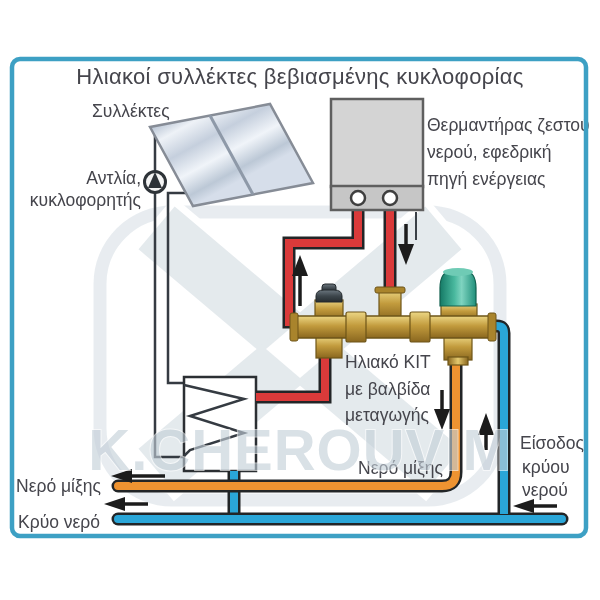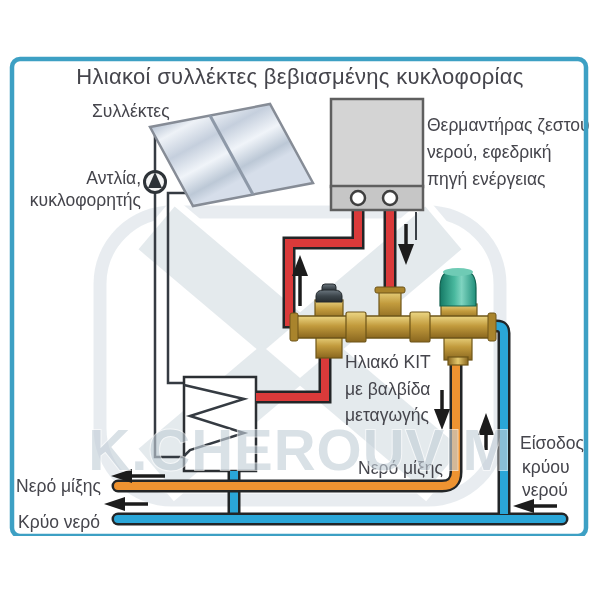--- a/index.html
+++ b/index.html
@@ -1,16 +1,16 @@
 <!DOCTYPE html>
 <html><head>
 <meta charset="utf-8">
 <style>
   html,body{margin:0;padding:0;background:#ffffff;}
-  .stage{position:relative;width:600px;height:536px;background:#fff;overflow:hidden;
+  .stage{position:relative;width:600px;height:600px;background:#fff;overflow:hidden;
          font-family:"Liberation Sans",sans-serif;}
   svg{display:block;}
   .lbl{fill:#45454c;font-family:"Liberation Sans",sans-serif;font-size:17.5px;}
   .ttl{fill:#45454c;font-family:"Liberation Sans",sans-serif;font-size:22px;letter-spacing:.3px;}
   .wm-text{fill:#c3cfd8;stroke:#ffffff;stroke-width:2px;paint-order:stroke;
            font-family:"Liberation Sans",sans-serif;font-weight:bold;font-size:58px;
            opacity:.62;letter-spacing:1px;}
 </style>
 </head>
 <body>

